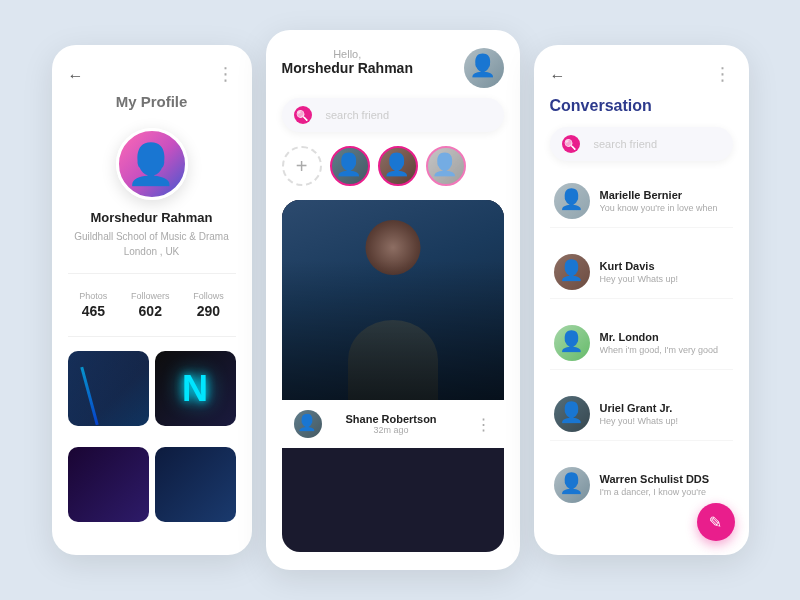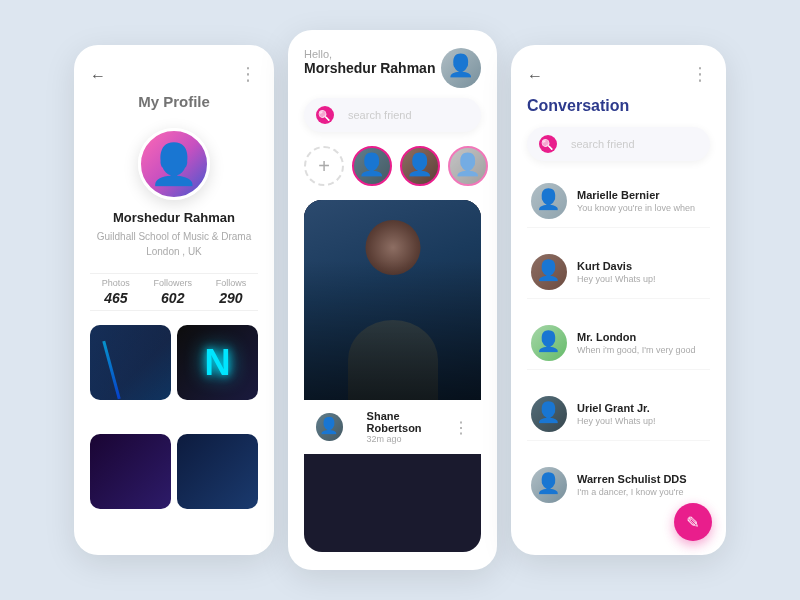--- a/index.html
+++ b/index.html
@@ -103,36 +103,35 @@
       font-size: 10px;
       color: #aaa;
       line-height: 1.5;
       margin-bottom: 14px;
     }
     .stats-row {
       display: flex;
       justify-content: space-around;
       border-top: 1px solid #f0f0f0;
       border-bottom: 1px solid #f0f0f0;
-      padding: 4px 0;
+      padding: 17px 0;
       margin-bottom: 14px;
     }
     .stat-item {
       text-align: center;
     }
     .stat-label {
       font-size: 9px;
       color: #aaa;
       margin-bottom: 2px;
     }
     .stat-value {
       font-size: 14px;
       font-weight: 700;
       color: #222;
-      font-style: italic;
     }
     .photo-grid {
       display: grid;
       grid-template-columns: 1fr 1fr;
       grid-template-rows: 1fr 1fr;
       gap: 6px;
       flex: 1;
     }
     .photo-cell {
       border-radius: 10px;
@@ -159,22 +158,23 @@
       left: 20px;
       width: 3px;
       height: 60px;
       background: linear-gradient(#00ccff, #0044ff);
       transform: rotate(-15deg);
       opacity: 0.7;
     }
 
     
     .card-feed {
-      width: 209px;
+      width: 254px;
       height: 540px;
+      text-align: center;
     }
     .greeting-row {
       display: flex;
       justify-content: space-between;
       align-items: flex-start;
       margin-bottom: 10px;
     }
     .greeting-text .hello {
       font-size: 11px;
       color: #aaa;

